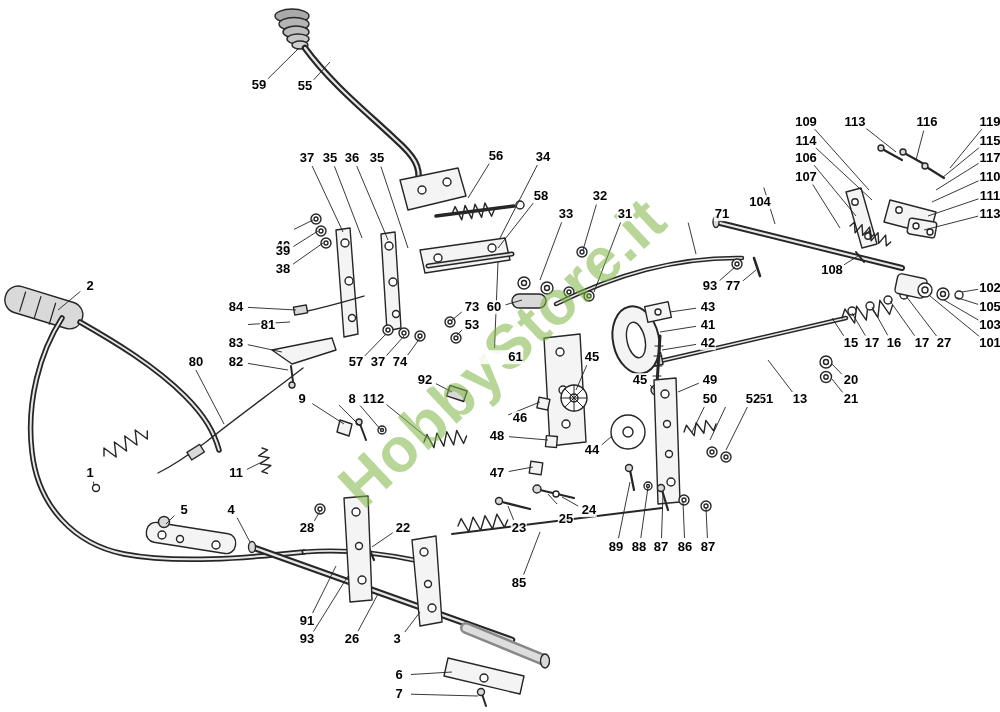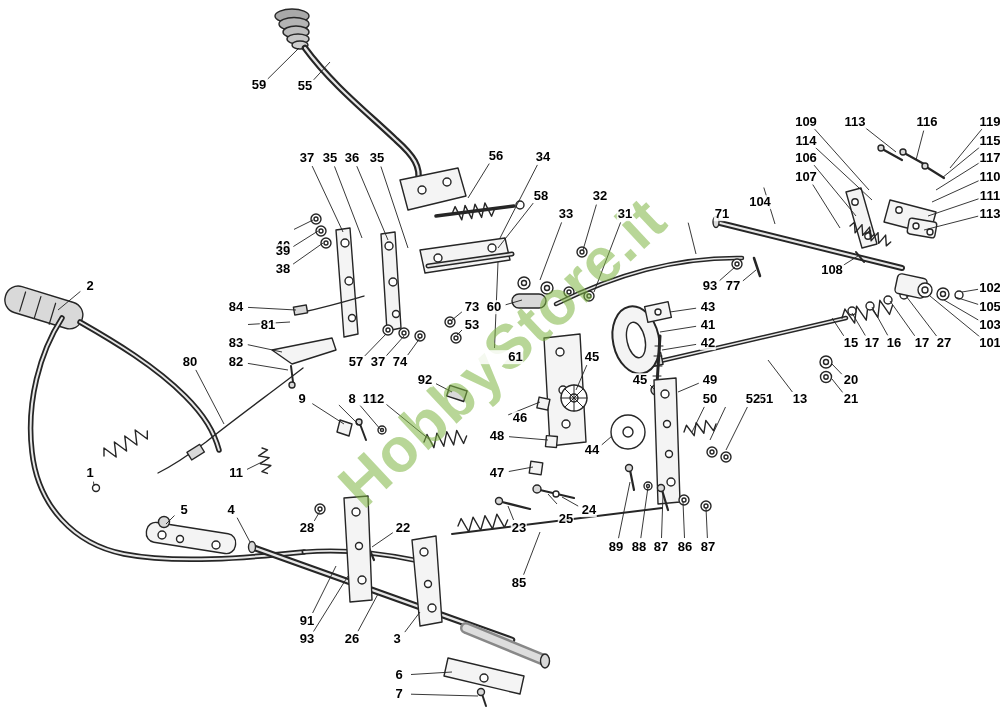--- a/index.html
+++ b/index.html
@@ -403,21 +403,21 @@
       <div class="part-label" style="left: 990px; top: 325px;">103</div>
       <div class="part-label" style="left: 990px; top: 343px;">101</div>
       <div class="part-label" style="left: 283px; top: 246px;">40</div>
       <div class="part-label" style="left: 283px; top: 251px;">39</div>
       <div class="part-label" style="left: 283px; top: 269px;">38</div>
       <div class="part-label" style="left: 90px; top: 286px;">2</div>
       <div class="part-label" style="left: 236px; top: 307px;">84</div>
       <div class="part-label" style="left: 236px; top: 325px; margin-left: 32px;">81</div>
       <div class="part-label" style="left: 236px; top: 343px;">83</div>
       <div class="part-label" style="left: 236px; top: 362px;">82</div>
-      <div class="part-label" style="left: 190px; top: 362px;">80</div>
+      <div class="part-label" style="left: 196px; top: 362px;">80</div>
       <div class="part-label" style="left: 356px; top: 362px;">57</div>
       <div class="part-label" style="left: 378px; top: 362px;">37</div>
       <div class="part-label" style="left: 400px; top: 362px;">74</div>
       <div class="part-label" style="left: 472px; top: 307px;">73</div>
       <div class="part-label" style="left: 494px; top: 307px;">60</div>
       <div class="part-label" style="left: 472px; top: 325px;">53</div>
       <div class="part-label" style="left: 494px; top: 357px; padding-left: 44px;">61</div>
       <div class="part-label" style="left: 710px; top: 286px;">93</div>
       <div class="part-label" style="left: 733px; top: 286px;">77</div>
       <div class="part-label" style="left: 708px; top: 307px;">43</div>

